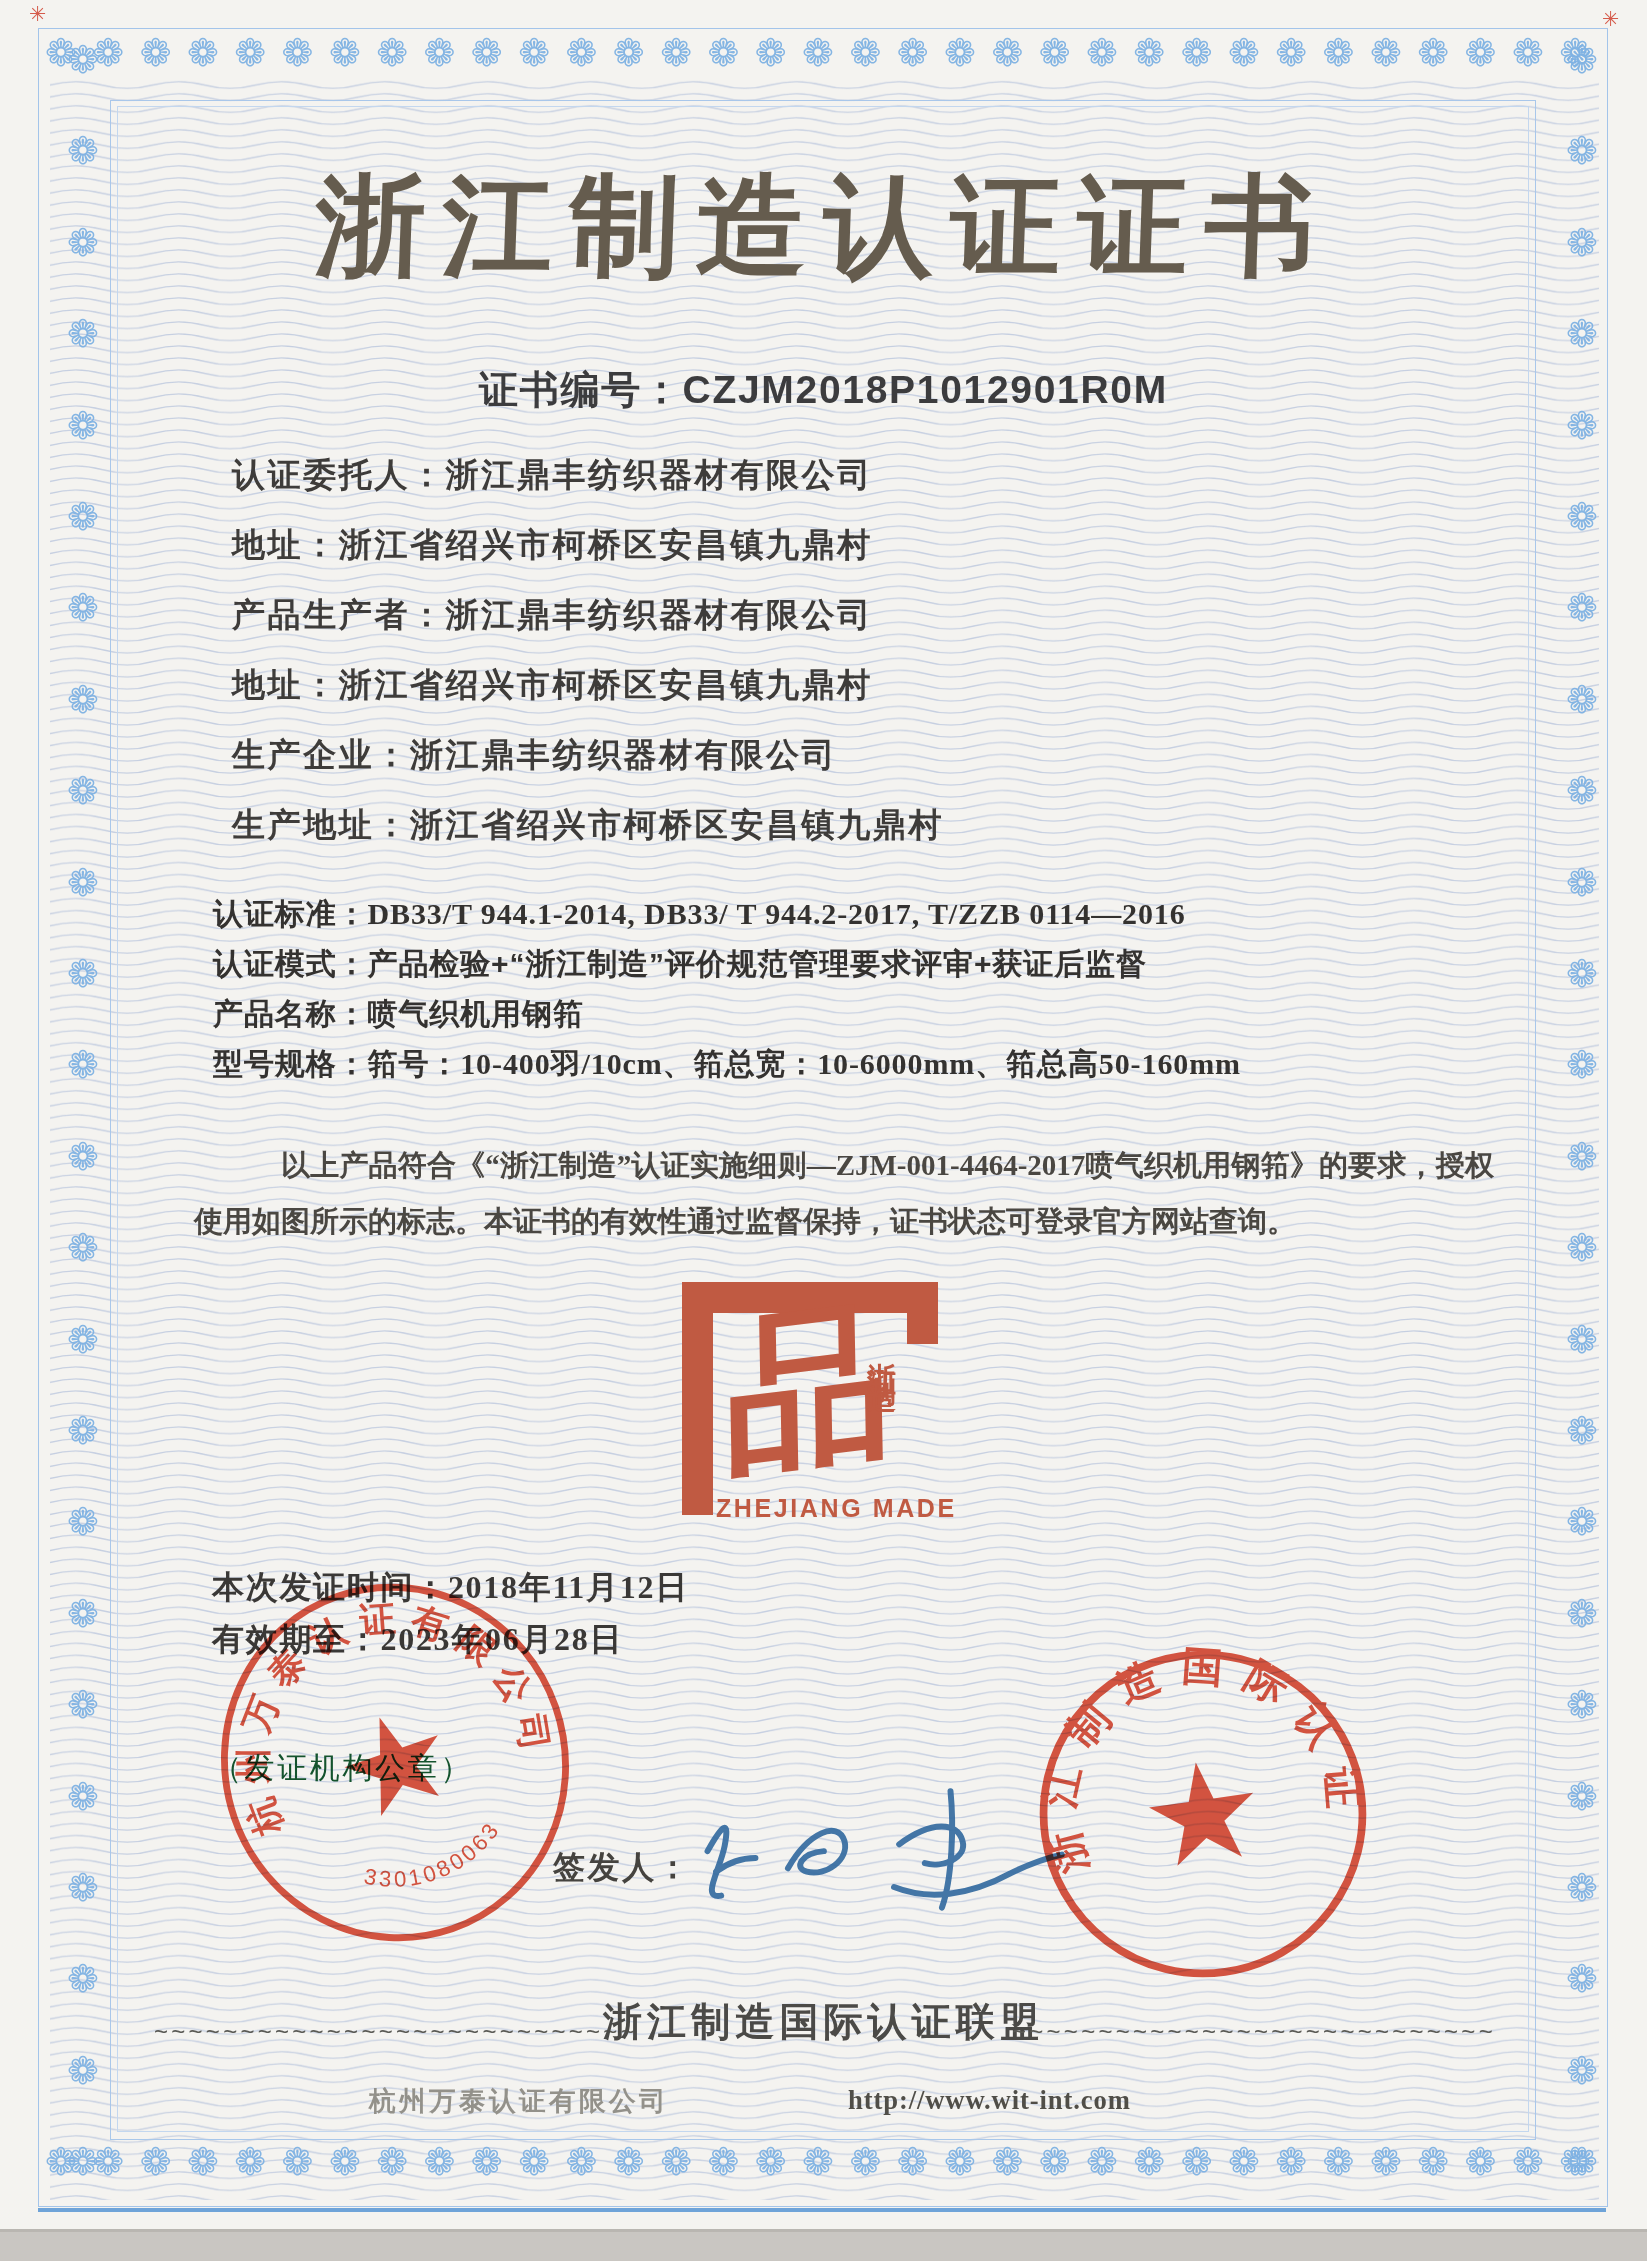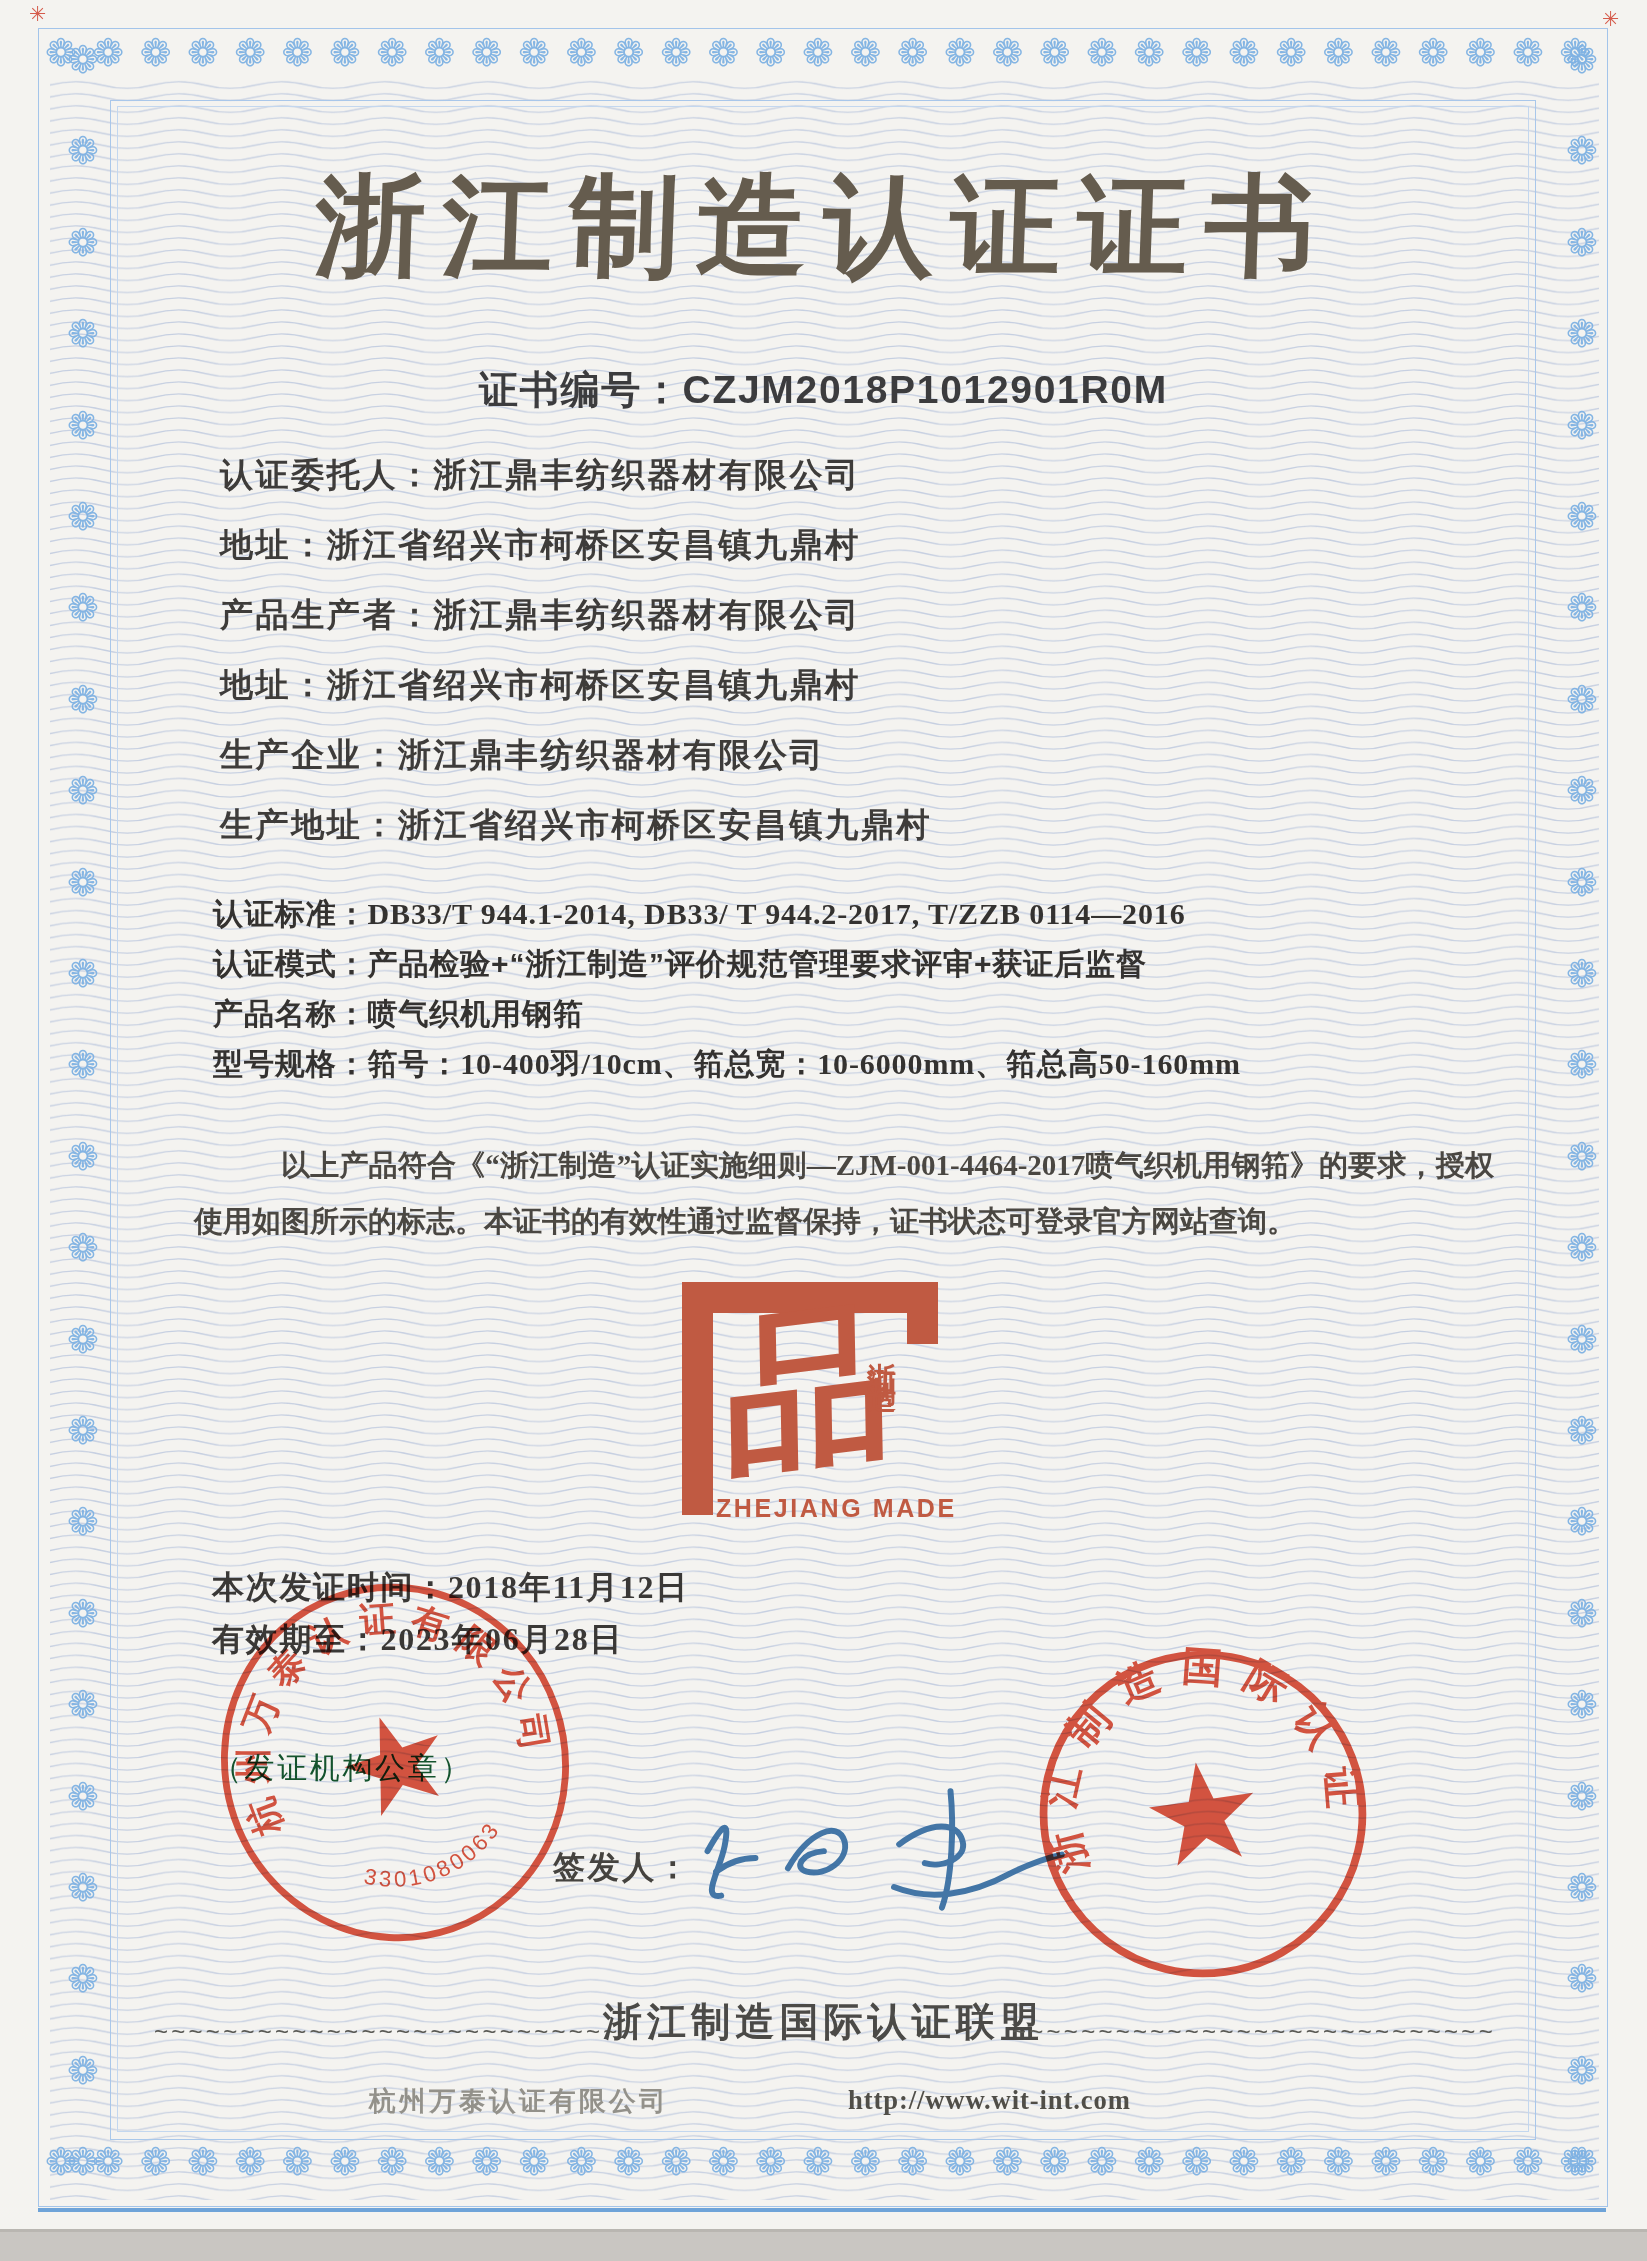--- a/index.html
+++ b/index.html
@@ -25,21 +25,21 @@
   .frame-inner2{position:absolute;left:117px;top:106px;width:1410px;height:2024px;border:0.9px solid #c3d7ef;}
   .blue-rule{position:absolute;left:38px;top:2208px;width:1568px;height:4.3px;background:#6ea3d8;}
   .corner-mark{position:absolute;color:#d0402e;font-size:20.6px;opacity:.85;}
 
   .title{position:absolute;left:0;top:153px;width:1647px;text-align:center;
          font-family:"Liberation Serif","DejaVu Serif",serif;font-weight:700;
          font-size:110px;letter-spacing:17px;color:#655c4e;transform:skewX(-2deg);}
   .cert-no{position:absolute;left:0;top:347px;width:1647px;text-align:center;
          font-size:39px;font-weight:700;color:#3c3c3e;letter-spacing:1.7px;margin-top:16px;}
 
-  .info-block{position:absolute;left:220px;top:453px;width:1304px;}
+  .info-block{position:absolute;left:232px;top:453px;width:1304px;}
   .info-line{height:70px;font-size:33px;font-weight:700;color:#3e3c3a;letter-spacing:2.6px;}
   .spec-block{position:absolute;left:213px;top:894px;width:1312px;}
   .spec-line{height:50px;font-size:30px;font-weight:700;color:#343230;letter-spacing:0.9px;}
   .spec-line .val{font-family:"Liberation Serif","DejaVu Serif",serif;font-weight:700;}
 
   .statement{position:absolute;left:194px;top:1137px;width:1300px;font-size:29px;line-height:56px;
          text-indent:87px;text-align:justify;color:#4a4742;
          font-family:"Liberation Serif","DejaVu Serif",serif;font-weight:600;}
 
   

